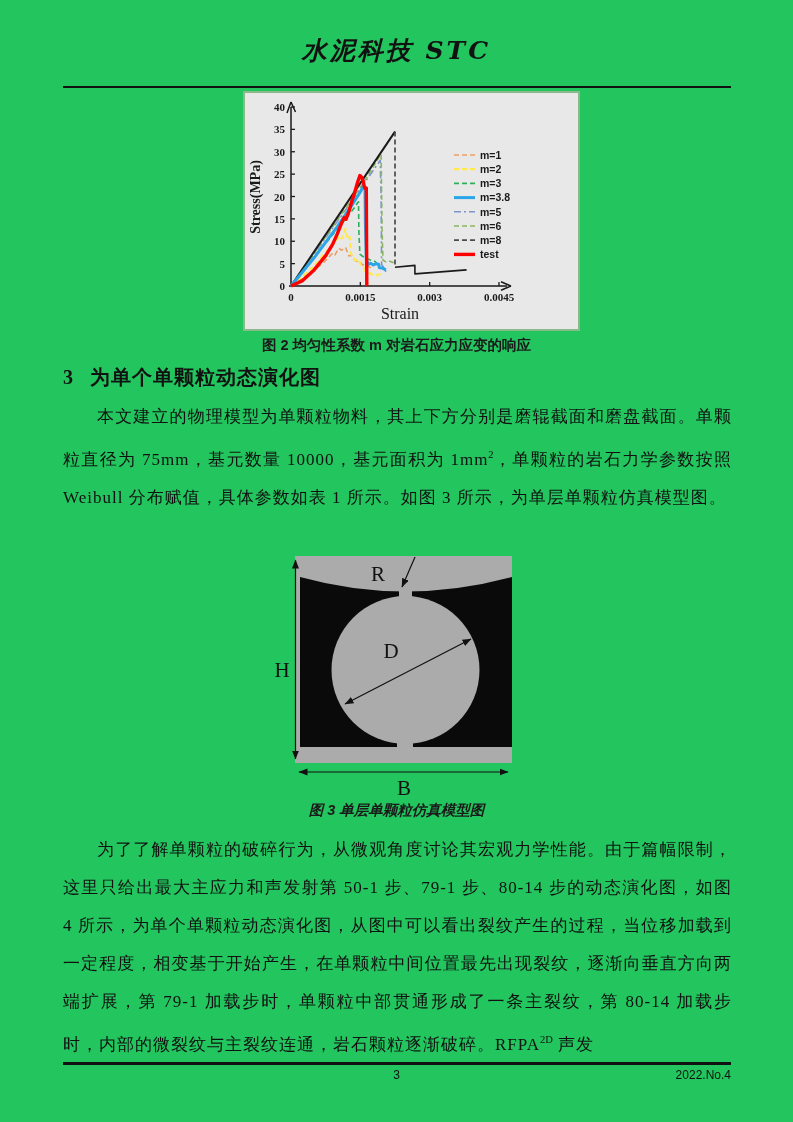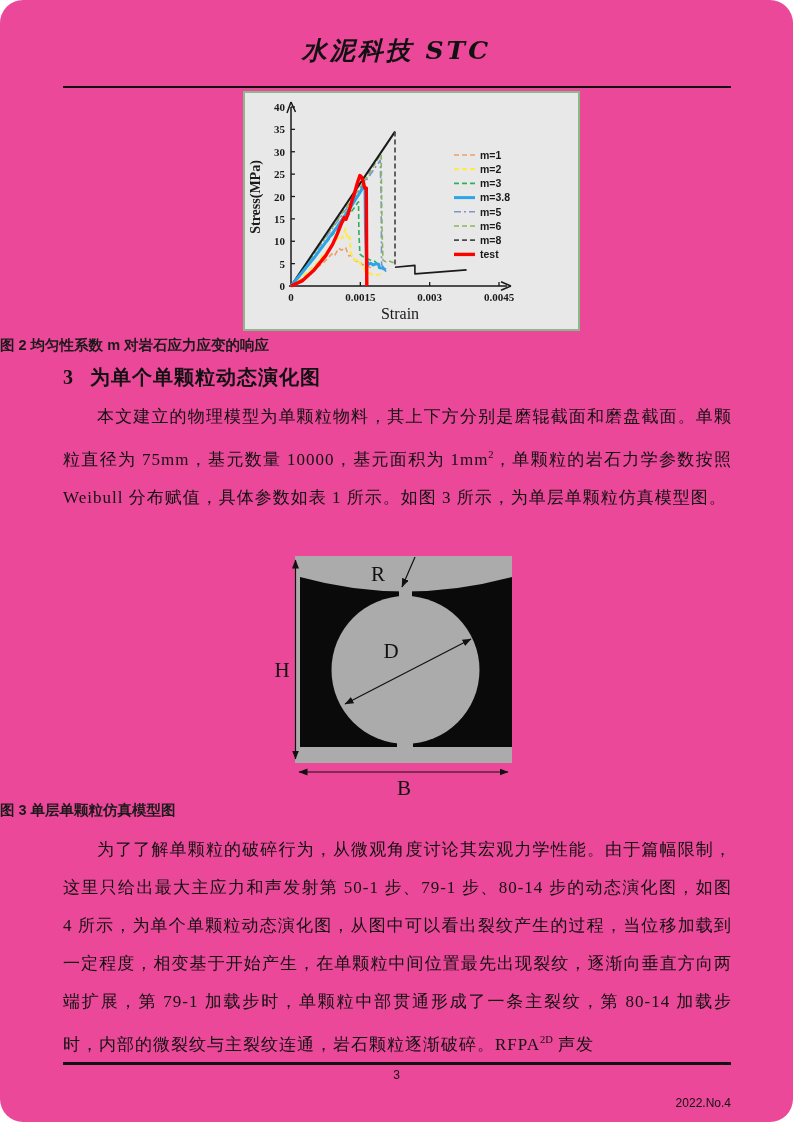--- a/index.html
+++ b/index.html
@@ -1,39 +1,39 @@
 <!DOCTYPE html>
 <html><head>
 <meta charset="utf-8">
 <style>
   html,body{margin:0;padding:0;background:#ffffff;}
-  .page{position:relative;width:793px;height:1122px;background:#ec4899;overflow:hidden;
-        font-family:"Liberation Serif",serif;color:#111;border-radius:23px;}
+  .page{position:relative;width:793px;height:1122px;background:#22c55e;overflow:hidden;
+        font-family:"Liberation Serif",serif;color:#111;}
   .abs{position:absolute;}
   .header-title{top:34px;left:0;width:100%;text-align:center;font-size:25px;font-weight:bold;
                 font-style:italic;letter-spacing:3px;font-family:"DejaVu Serif",serif;}
   .rule{left:63px;width:668px;background:#111;}
   .rule-top{top:86px;height:2px;}
   .rule-bottom{top:1062px;height:3px;}
   .fig2-panel{left:243px;top:91px;width:337px;height:240px;box-sizing:border-box;
               background:#e8e8e8;border:2px solid #8ab98a;}
-  .caption{left:0;width:100%;font-family:"Liberation Sans",sans-serif;
+  .caption{left:0;width:100%;text-align:center;font-family:"Liberation Sans",sans-serif;
            font-weight:bold;font-size:14.5px;color:#1a1a1a;}
-  .cap2{top:336px;} .cap3{top:801px;}
+  .cap2{top:336px;} .cap3{top:801px;font-style:italic;}
   .heading{top:364px;left:63px;font-size:20px;font-weight:bold;letter-spacing:1px;}
   .heading .num{margin-right:16px;}
   .para{left:63px;width:669px;font-size:17px;line-height:38px;text-align:justify;
         letter-spacing:1px;text-indent:2em;}
   .p1{top:398px;} .p2{top:831px;}
   sup{font-size:0.62em;vertical-align:super;letter-spacing:0;}
   .fig3-panel{left:274px;top:554px;width:252px;height:246px;}
   .footer-num{top:1068px;left:0;width:100%;text-align:center;
               font-family:"Liberation Sans",sans-serif;font-size:12px;}
   .footer-issue{top:1068px;left:63px;width:668px;text-align:right;
-                font-family:"Liberation Sans",sans-serif;font-size:12px;margin-top:28px;}
+                font-family:"Liberation Sans",sans-serif;font-size:12px;}
   
   .ct{font-family:"Liberation Serif",serif;font-weight:bold;font-size:11px;fill:#1a1a1a;}
   .cl{font-family:"Liberation Sans",sans-serif;font-weight:bold;font-size:10.5px;fill:#1a1a1a;}
   .cyl{font-family:"Liberation Serif",serif;font-weight:bold;font-size:14px;fill:#1a1a1a;}
   .cxl{font-family:"Liberation Serif",serif;font-size:16px;fill:#1a1a1a;}
   .dim{font-family:"Liberation Serif",serif;font-size:21px;fill:#111;}
 </style>
 </head>
 <body>
 

